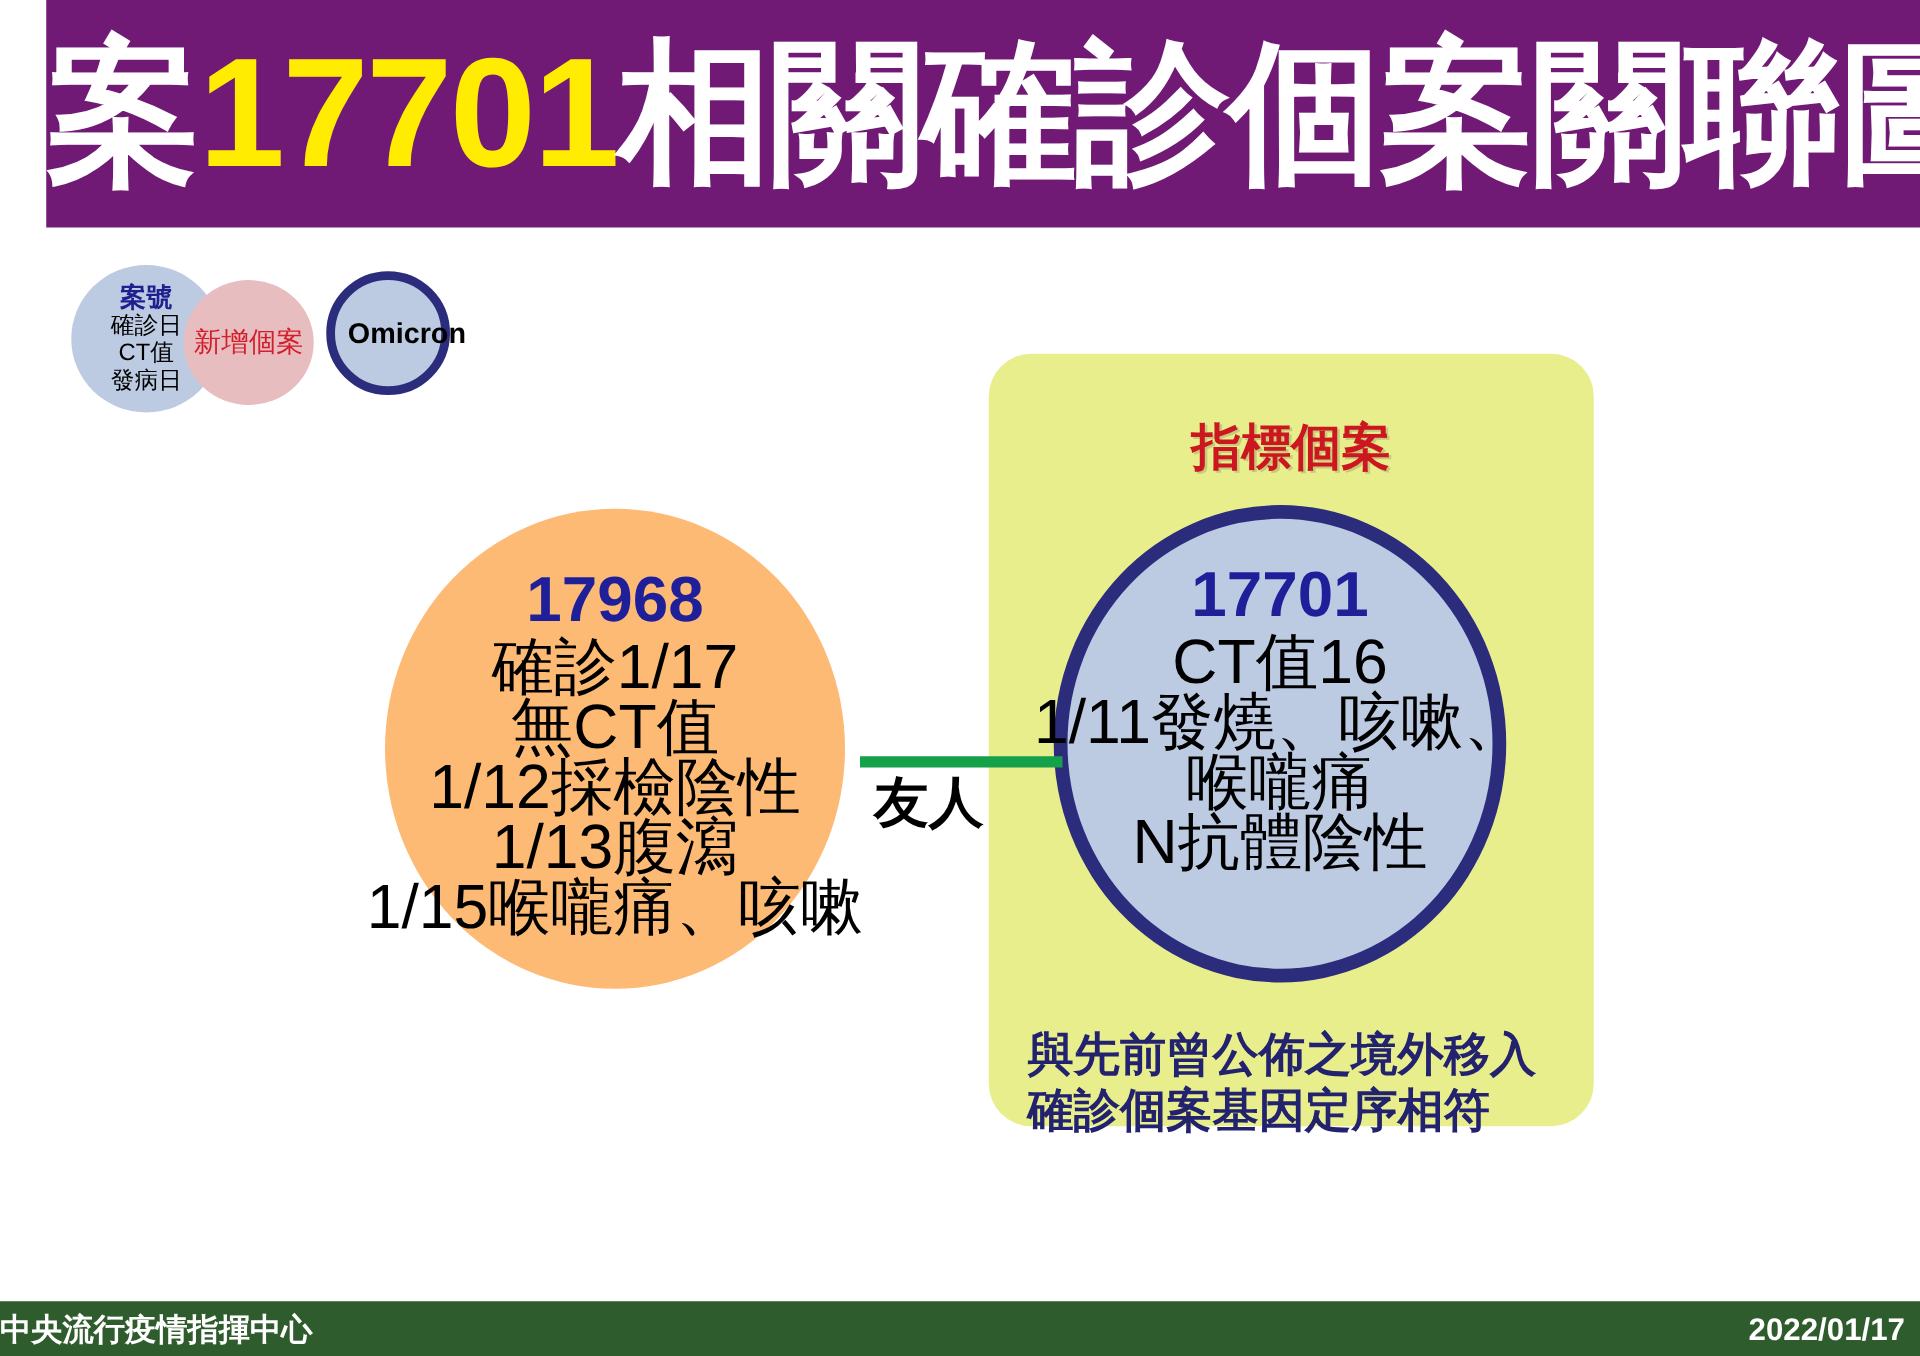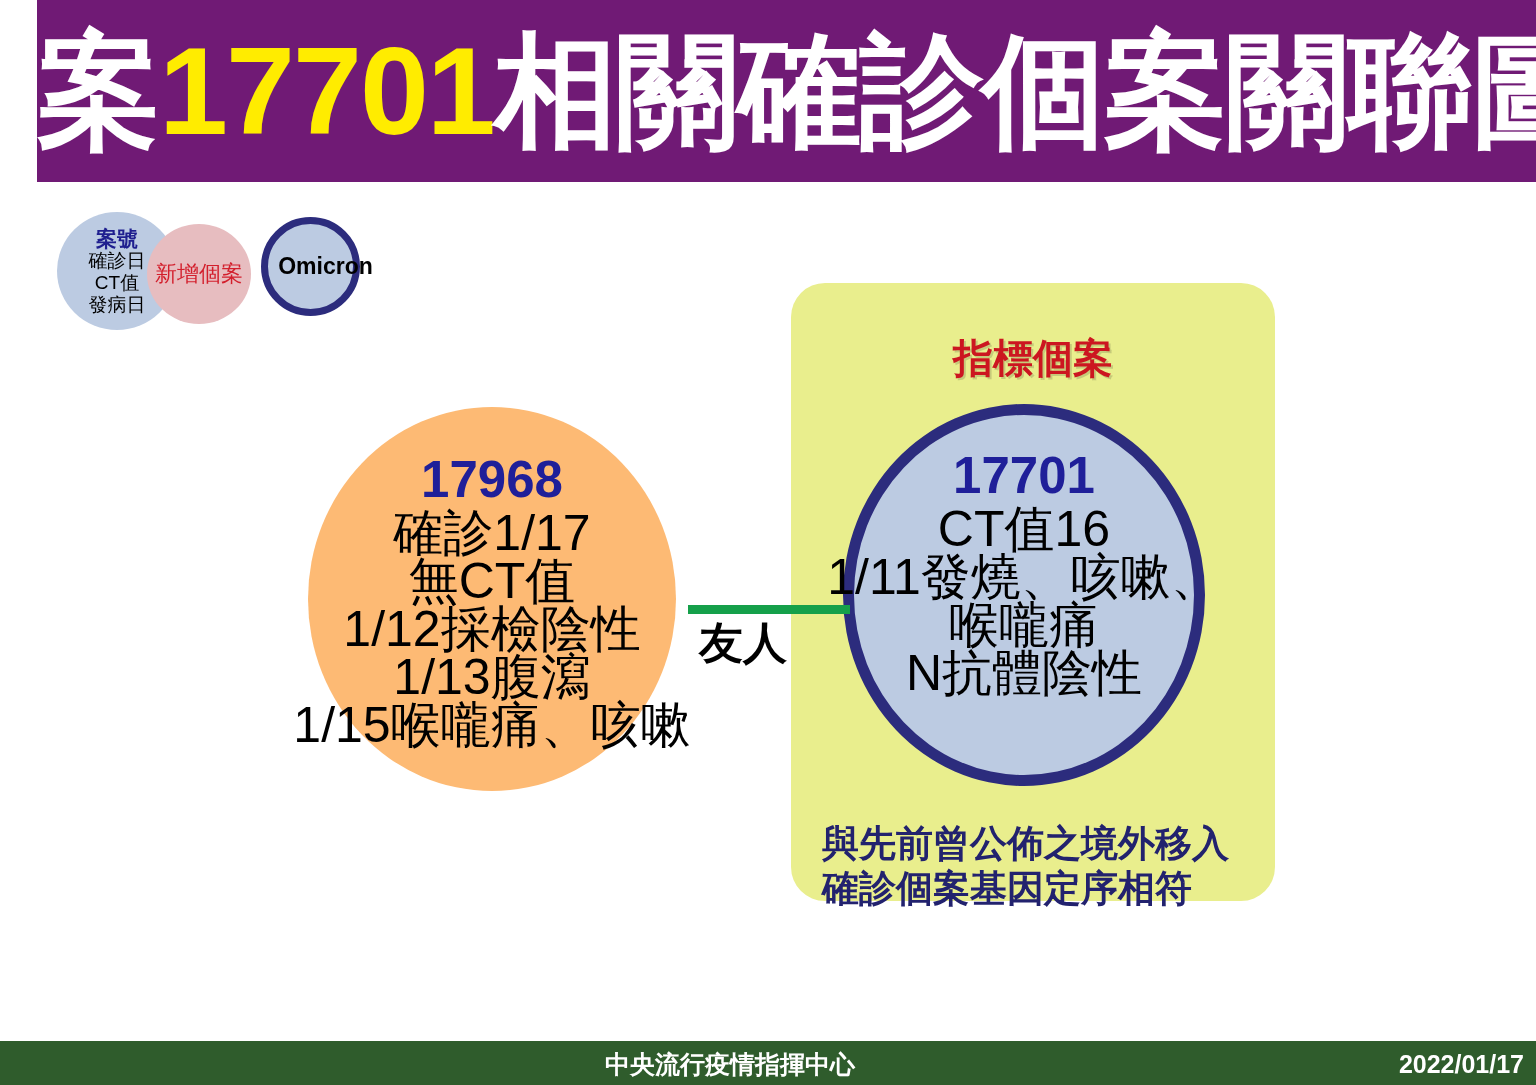--- a/index.html
+++ b/index.html
@@ -215,21 +215,20 @@
     top: 1041px;
     width: 1536px;
     height: 44px;
     background: #2f5c2c;
   }
   #footer-center {
     position: absolute;
     left: 0;
     top: 9px;
     width: 1460px;
-    text-align: center;
     font-size: 25px;
     line-height: 28px;
     font-weight: bold;
     color: #ffffff;
   }
   #footer-date {
     position: absolute;
     right: 12px;
     top: 9px;
     font-size: 25px;

